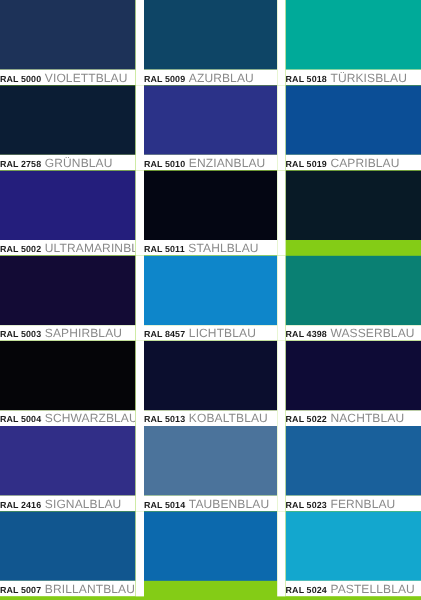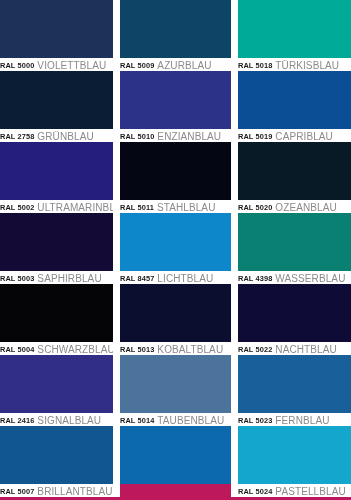--- a/index.html
+++ b/index.html
@@ -13,21 +13,21 @@
   }
 
   body {
     font-family: "Liberation Sans", "DejaVu Sans", sans-serif;
     -webkit-font-smoothing: antialiased;
   }
 
   #chart {
     width: 351px;
     height: 500px;
-    background: #be185d;
+    background: #84cc16;
     display: grid;
     grid-template-columns: 113px 7px 111px 7px 113px;
     grid-template-rows: repeat(7, 71px);
     align-content: start;
   }
 
   .col-gap { background: #ffffff; }
 
   .swatch-cell {
     display: flex;
@@ -128,24 +128,20 @@
     <div class="swatch-cell">
       <div class="swatch" style="background: rgb(4, 6, 19);"></div>
       <div class="label">
         <span class="code">RAL 5011</span>
         <span class="cname">STAHLBLAU</span>
       </div>
     </div>
     <div class="col-gap"></div>
     <div class="swatch-cell">
       <div class="swatch" style="background: rgb(8, 26, 38);"></div>
-      <div class="label">
-        <span class="code">RAL 5020</span>
-        <span class="cname">OZEANBLAU</span>
-      </div>
     </div>
     <div class="swatch-cell">
       <div class="swatch" style="background: rgb(19, 11, 53);"></div>
       <div class="label">
         <span class="code">RAL 5003</span>
         <span class="cname">SAPHIRBLAU</span>
       </div>
     </div>
     <div class="col-gap"></div>
     <div class="swatch-cell">

